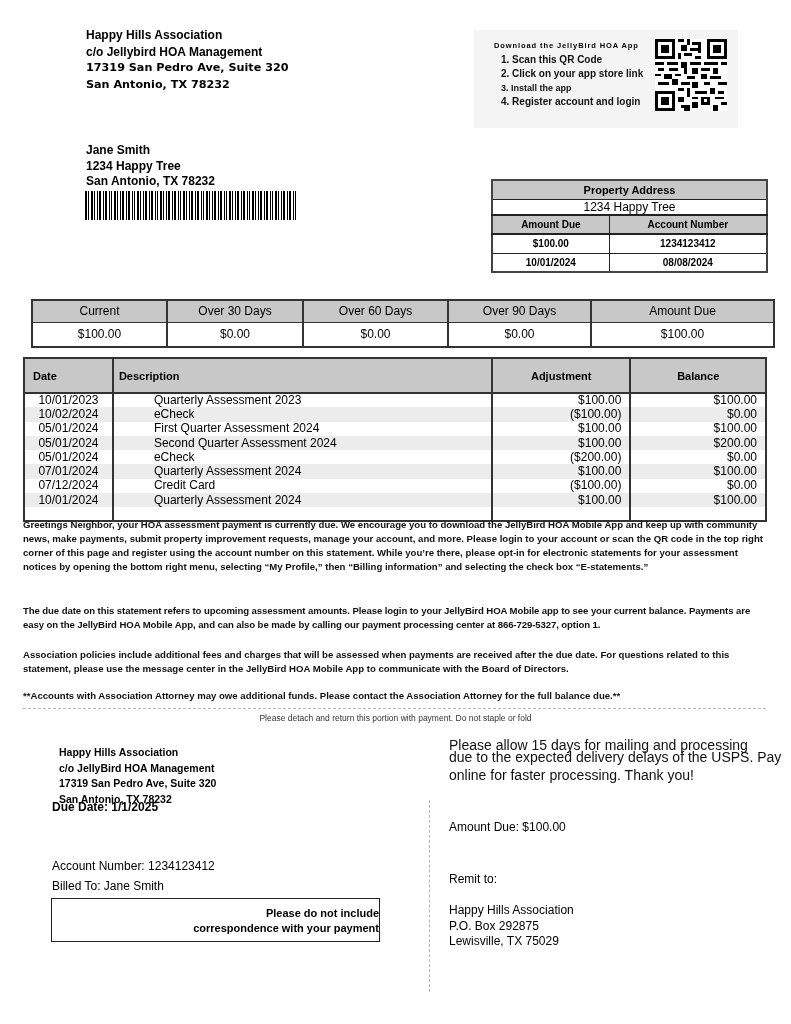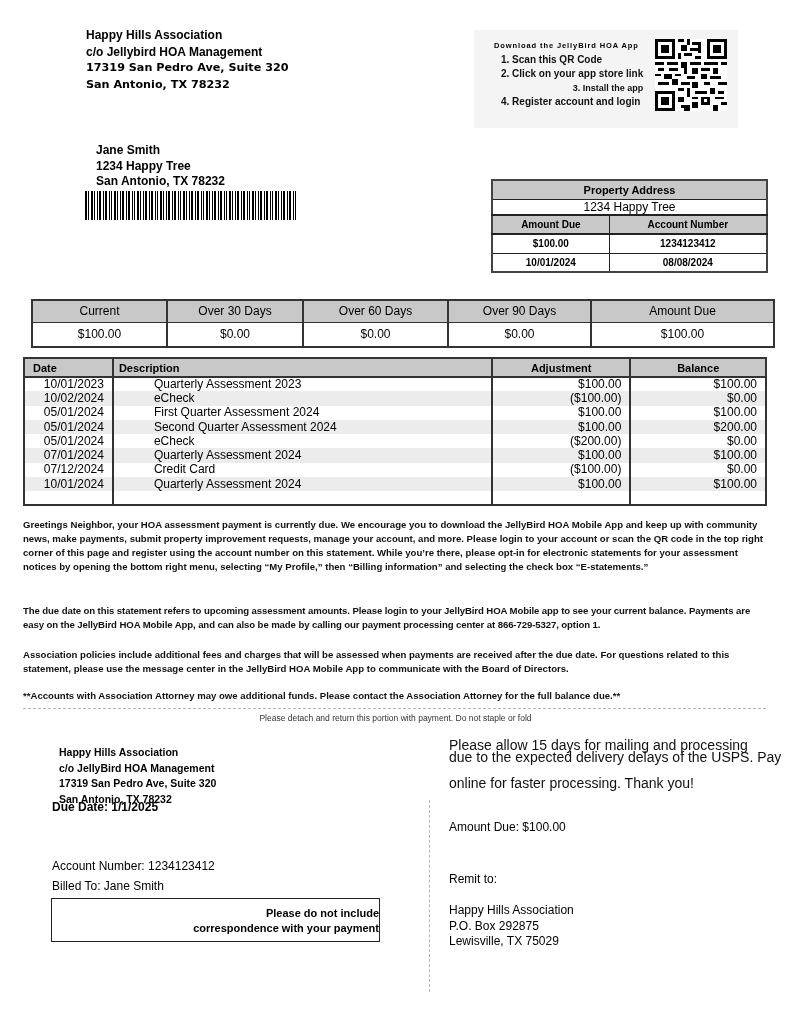--- a/index.html
+++ b/index.html
@@ -12,42 +12,42 @@
     .sender div { white-space: nowrap; }
 
     
     .app-box { left: 474px; top: 30px; width: 264px; height: 98px; background: #f4f4f4; }
     .app-title { position: absolute; left: 20px; top: 11px; font-size: 7.5px; font-weight: bold; letter-spacing: 0.9px; white-space: nowrap; }
     .app-steps { position: absolute; left: 27px; top: 23px; font-size: 10px; font-weight: bold; line-height: 14px; color: #111; }
     .app-steps div { white-space: nowrap; }
     .qr { position: absolute; left: 181px; top: 9px; width: 72px; height: 72px; }
 
     
-    .recipient { left: 96px; top: 143px; font-size: 12px; font-weight: bold; line-height: 15.5px; }
+    .recipient { left: 86px; top: 143px; font-size: 12px; font-weight: bold; line-height: 15.5px; }
     .recipient div { white-space: nowrap; }
     .barcode { left: 85px; top: 191px; width: 211px; height: 29px; }
 
     
     .prop { left: 491px; top: 179px; width: 277px; border: 2px solid #444; border-collapse: collapse; }
     .prop td { border: 1px solid #222; text-align: center; font-size: 10px; font-weight: bold; height: 19px; }
     .prop .hdr { background: #c8c8c8; }
     .prop .addr { font-size: 12px; font-weight: normal; height: 16px; }
     .prop .thick td { border-top: 2px solid #222; }
 
     
     .aging { left: 31px; top: 299px; width: 744px; border-collapse: collapse; border: 2px solid #333; }
     .aging th { background: #c8c8c8; font-size: 12px; font-weight: normal; height: 22px; border: 2px solid #333; border-bottom: 1px solid #333; text-align: center; font-family: "Liberation Sans", sans-serif; }
     .aging td { font-size: 12px; height: 25px; border: 2px solid #333; border-top: 1px solid #333; text-align: center; }
 
     
     .tx { left: 23px; top: 357px; width: 744px; border-collapse: collapse; border: 2px solid #333; }
-    .tx th { background: #c8c8c8; font-size: 11px; font-weight: bold; height: 19px; border: 2px solid #333; border-bottom: 2px solid #333; }
+    .tx th { background: #c8c8c8; font-size: 11px; font-weight: bold; height: 35px; border: 2px solid #333; border-bottom: 2px solid #333; }
     .tx td { font-size: 12px; height: 14.3px; line-height: 13px; padding: 0 8px; border-left: 2px solid #333; border-right: 2px solid #333; white-space: nowrap; }
     .tx tr.alt td { background: #ececec; }
-    .tx .c-date { width: 89px; text-align: right; }
+    .tx .c-date { width: 89px; text-align: center; }
     .tx .c-desc { width: 380px; text-align: left; padding-left: 40px; }
     .tx .c-adj { width: 139px; text-align: right; }
     .tx .c-bal { width: 136px; text-align: right; }
     .tx th.c-date { text-align: left; padding-left: 8px; }
     .tx th.c-desc { text-align: left; padding-left: 5px; }
     .tx th.c-adj, .tx th.c-bal { text-align: center; }
     .tx tr.empty td { height: 14px; }
 
     
     .para { left: 23px; width: 746px; font-size: 9.6px; font-weight: bold; line-height: 14px; color: #111; }
@@ -64,42 +64,42 @@
     .slip-addr div { white-space: nowrap; }
     .slip-info { left: 52px; font-size: 12px; white-space: nowrap; }
     .si1 { top: 800px; font-weight: bold; }
     .si2 { top: 859px; }
     .si3 { top: 879px; }
     .notice-box { left: 51px; top: 898px; width: 329px; height: 44px; border: 1px solid #222; text-align: right; font-size: 11px; font-weight: bold; line-height: 15px; padding-top: 7px; }
 
     .dash-v { left: 429px; top: 800px; height: 192px; border-left: 1px dashed #b5b5b5; }
     .mail-note { left: 449px; top: 740px; font-size: 14px; line-height: 11.5px; color: #111; }
     .mail-note div { white-space: nowrap; }
-    .mail-note .gap { margin-top: 15px; }
+    .mail-note .gap { margin-top: 7px; }
     .amt-due { left: 449px; top: 820px; font-size: 12px; white-space: nowrap; }
     .remit-lbl { left: 449px; top: 872px; font-size: 12px; white-space: nowrap; }
     .remit-addr { left: 449px; top: 903px; font-size: 12px; line-height: 15.5px; }
     .remit-addr div { white-space: nowrap; }
   </style>
 </head>
 <body>
 
 <div class="abs sender">
   <div>Happy Hills Association</div>
   <div>c/o Jellybird HOA Management</div>
   <div style="font-family:'DejaVu Sans',sans-serif;font-size:11.2px;">17319 San Pedro Ave, Suite 320</div>
   <div style="font-family:'DejaVu Sans',sans-serif;font-size:11.2px;">San Antonio, TX 78232</div>
 </div>
 
 <div class="abs app-box">
   <div class="app-title">Download the JellyBird HOA App</div>
   <div class="app-steps">
     <div>1. Scan this QR Code</div>
     <div>2. Click on your app store link</div>
-    <div style="font-size:9px;text-align:right;">3. Install the app</div>
+    <div style="font-size:9px;">3. Install the app</div>
     <div>4. Register account and login</div>
   </div>
   <svg class="qr" viewBox="0 0 25 25" shape-rendering="crispEdges">
     <rect x="0" y="0" width="25" height="25" fill="#fff"></rect>
     <g fill="#000">
 
       <rect x="0" y="0" width="7" height="7"></rect>
         <rect x="1" y="1" width="5" height="5" fill="#fff"></rect>
         <rect x="2" y="2" width="3" height="3"></rect>
       <rect x="18" y="0" width="7" height="7"></rect>

